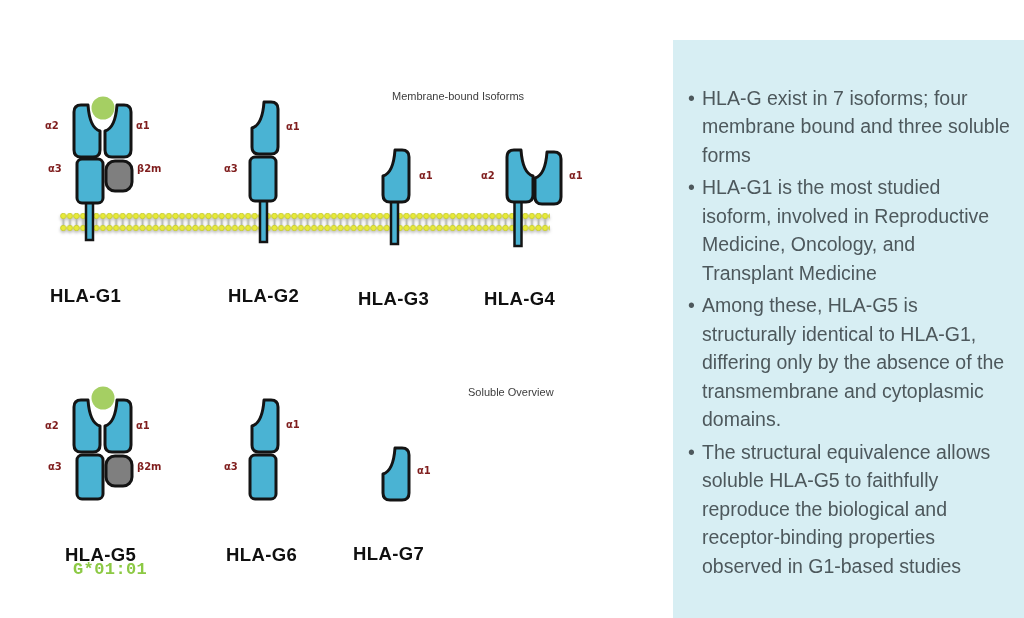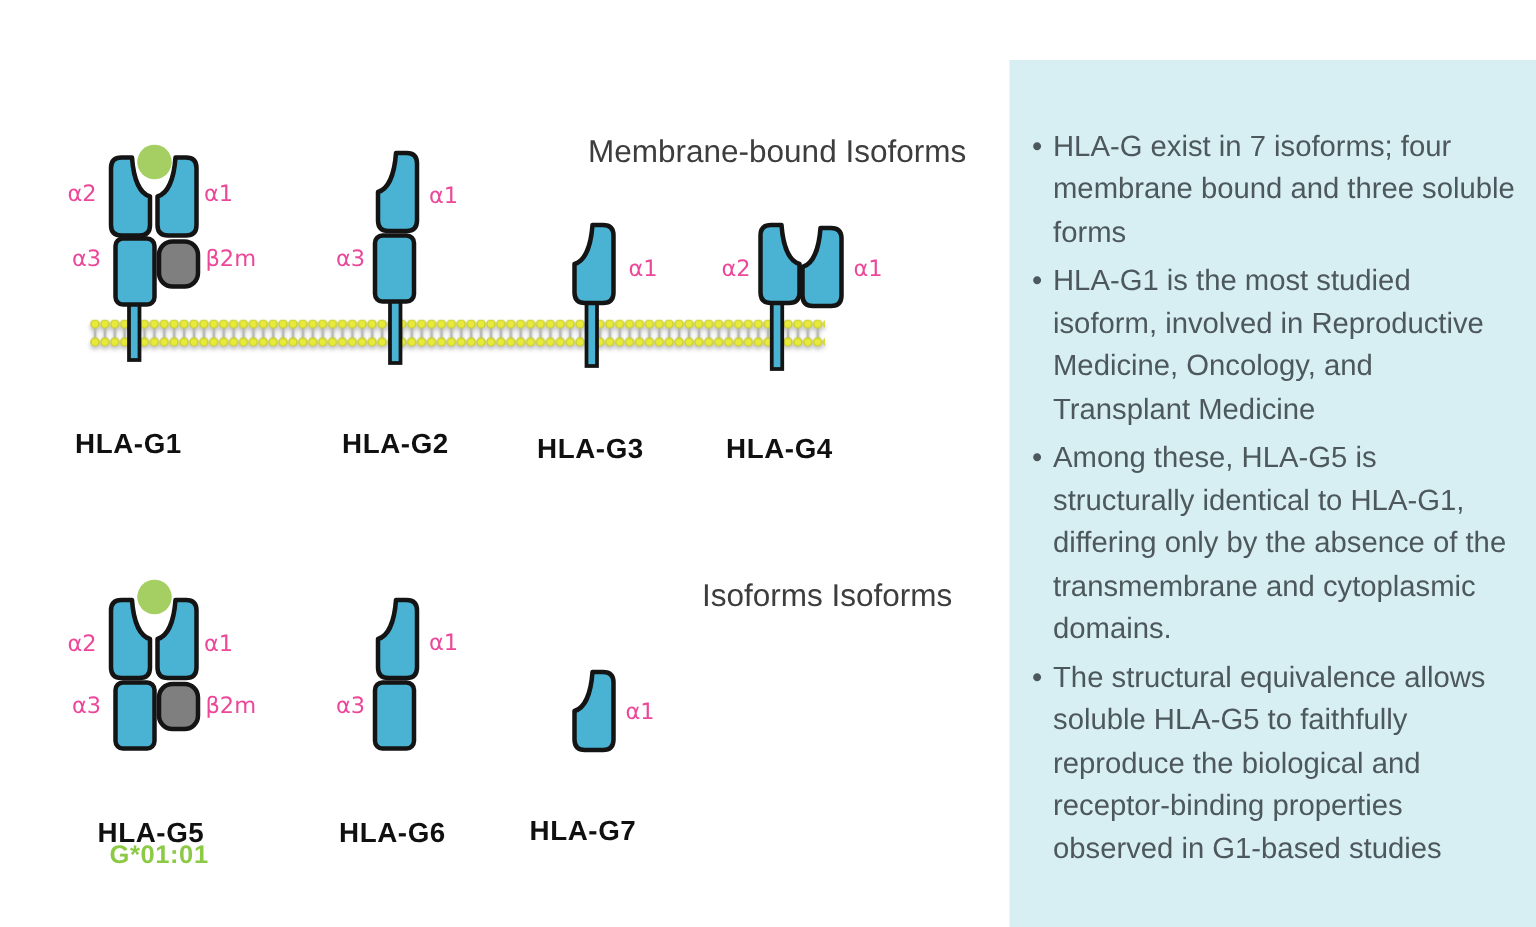--- a/index.html
+++ b/index.html
@@ -3,53 +3,53 @@
 <meta charset="utf-8">
 <style>
   html,body{margin:0;padding:0;background:#fff;}
   .slide{position:relative;width:1024px;height:618px;background:#ffffff;
          font-family:"Liberation Sans",sans-serif;overflow:hidden;}
 
   .title-bar{position:absolute;left:0;top:0;width:1024px;height:40px;background:#6b7070;
              display:flex;align-items:center;justify-content:center;}
   .title-bar span{color:#ffffff;font-size:19px;letter-spacing:.3px;}
 
-  .section-label{position:absolute;font-size:21px;color:#3d3d3d;z-index:3;white-space:nowrap;}
+  .section-label{position:absolute;font-size:11px;color:#3d3d3d;z-index:3;white-space:nowrap;}
 
   .membrane{position:absolute;left:60px;top:213px;z-index:1;
             filter:drop-shadow(0 2px 1.5px rgba(110,110,110,.45));}
 
   .mol{position:absolute;z-index:2;}
   .dom{fill:#4ab3d3;stroke:#141414;stroke-width:3;stroke-linejoin:round;}
   .stalk{fill:#4ab3d3;stroke:#141414;stroke-width:2.5;}
   .b2m{fill:#7f7f7f;stroke:#141414;stroke-width:3;}
   .pep{fill:#a5cf63;}
 
-  .dlabel{position:absolute;font-family:"DejaVu Sans",sans-serif;font-weight:normal;
-          font-size:15px;color:#ec4899;z-index:3;white-space:nowrap;}
+  .dlabel{position:absolute;font-family:"DejaVu Sans",sans-serif;font-weight:bold;
+          font-size:10px;color:#7f1d1d;z-index:3;white-space:nowrap;}
   .iso-name{position:absolute;font-weight:bold;font-size:18.5px;color:#101010;
             letter-spacing:.4px;z-index:3;white-space:nowrap;margin-top:16px;}
   .allele{position:absolute;font-weight:bold;font-size:17px;color:#8cc944;
-          letter-spacing:.4px;z-index:3;white-space:nowrap;}
+          letter-spacing:.4px;z-index:3;white-space:nowrap;font-family:Liberation Mono, monospace;}
 
   .notes{position:absolute;left:648px;top:40px;width:376px;height:578px;background:#d7eef3;
          box-sizing:border-box;padding:44px 38px 0 14px;margin-left:25px;}
   .notes ul{margin:0;padding:0;list-style:none;}
   .notes li{position:relative;padding-left:15px;margin:0 0 4px 0;
             font-size:19.5px;line-height:1.46;color:#4d585c;}
   .notes li::before{content:"\2022";position:absolute;left:1px;}
 </style>
 </head>
 <body>
 
 <div class="slide">
 
 
   <span class="section-label" style="left:392px;top:90px">Membrane-bound Isoforms</span>
-  <span class="section-label" style="left:468px;top:386px">Isoforms Isoforms</span>
+  <span class="section-label" style="left:468px;top:386px">Soluble Overview</span>
 
   <div class="membrane">
     <svg width="490" height="18">
       <defs>
         <pattern id="mem" width="6.6" height="18" patternUnits="userSpaceOnUse">
           <rect x="2.5" y="3" width="1.7" height="12" fill="#b7bbb4"></rect>
           <circle cx="3.3" cy="3" r="2.7" fill="#e8ea39" stroke="#c6cc2c" stroke-width="0.9"></circle>
           <circle cx="3.3" cy="15" r="2.7" fill="#e8ea39" stroke="#c6cc2c" stroke-width="0.9"></circle>
         </pattern>
       </defs>

